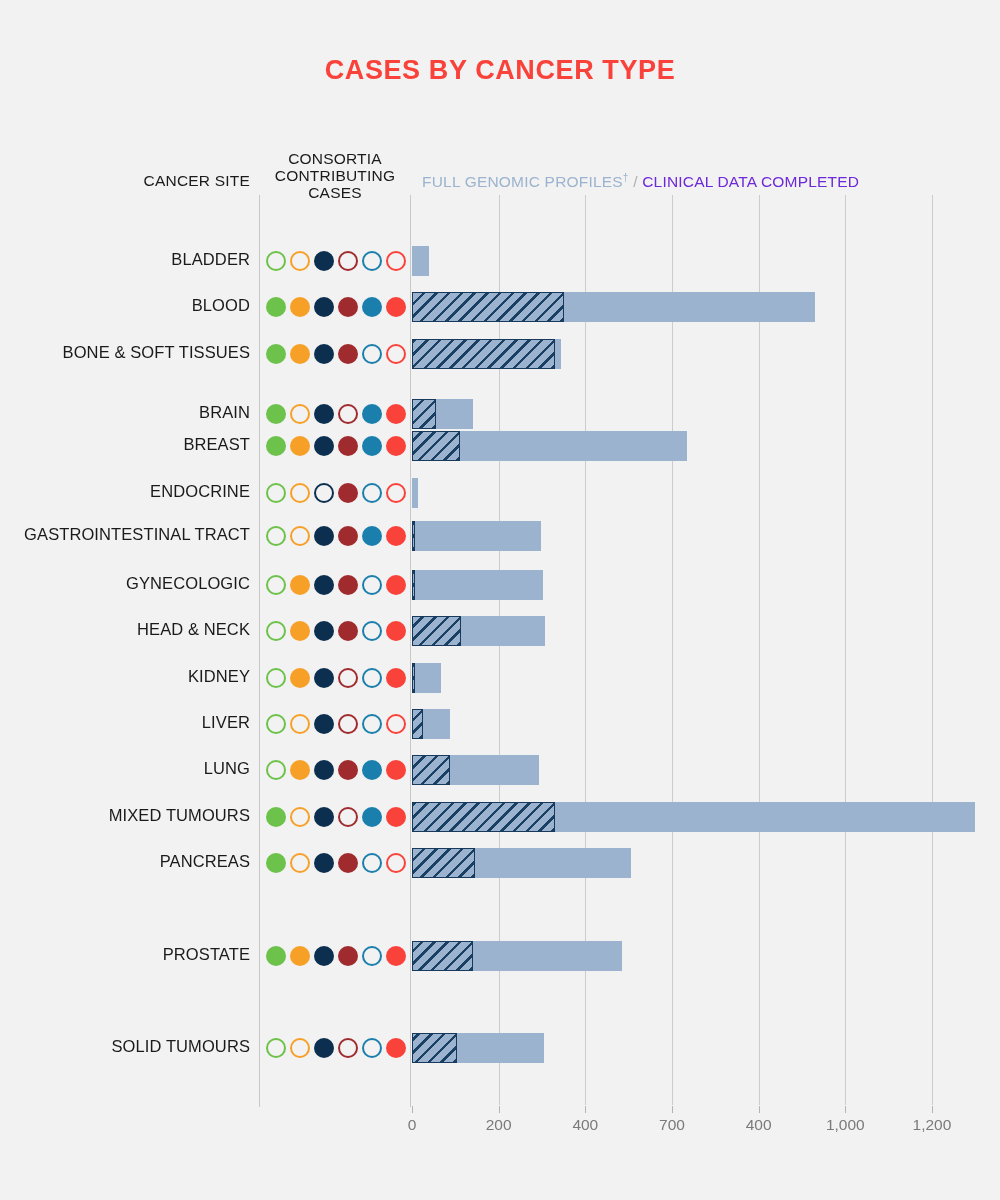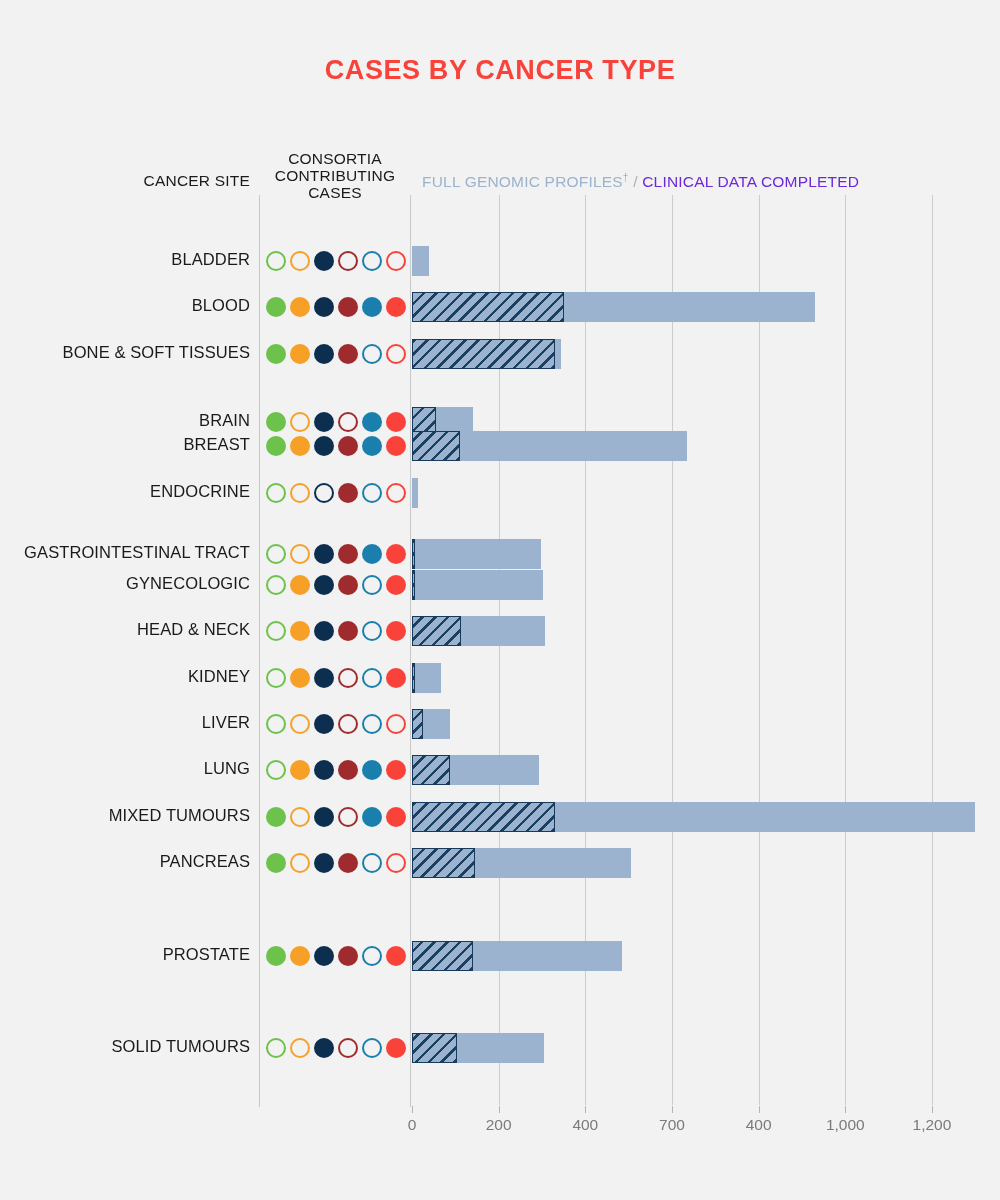--- a/index.html
+++ b/index.html
@@ -158,21 +158,21 @@
         <span class="dot" style="background: rgb(12, 47, 79);"></span>
         <span class="dot" style="background: rgb(160, 43, 46);"></span>
         <span class="dot" style="background: rgb(26, 127, 173);"></span>
         <span class="dot" style="background: rgb(249, 66, 58);"></span>
       </div>
       <div class="bars" style="width: 584.955px;">
         <div class="bar-total" style="width: 402.969px;"></div>
         <div class="bar-hatch" style="width: 151.655px;"></div>
       </div>
     </div>
-    <div class="row" style="top: 399px;">
+    <div class="row" style="top: 391px;">
       <div class="row-label">BRAIN</div>
       <div class="dots">
         <span class="dot" style="background: rgb(108, 194, 74);"></span>
         <span class="dot off" style="border-color: rgb(247, 160, 40);"></span>
         <span class="dot" style="background: rgb(12, 47, 79);"></span>
         <span class="dot off" style="border-color: rgb(160, 43, 46);"></span>
         <span class="dot" style="background: rgb(26, 127, 173);"></span>
         <span class="dot" style="background: rgb(249, 66, 58);"></span>
       </div>
       <div class="bars" style="width: 584.955px;">
@@ -202,21 +202,21 @@
         <span class="dot off" style="border-color: rgb(247, 160, 40);"></span>
         <span class="dot off" style="border-color: rgb(12, 47, 79);"></span>
         <span class="dot" style="background: rgb(160, 43, 46);"></span>
         <span class="dot off" style="border-color: rgb(26, 127, 173);"></span>
         <span class="dot off" style="border-color: rgb(249, 66, 58);"></span>
       </div>
       <div class="bars" style="width: 584.955px;">
         <div class="bar-total" style="width: 5.6329px;"></div>
       </div>
     </div>
-    <div class="row" style="top: 531px;">
+    <div class="row" style="top: 513px;">
       <div class="row-label">GASTROINTESTINAL TRACT</div>
       <div class="dots">
         <span class="dot off" style="border-color: rgb(108, 194, 74);"></span>
         <span class="dot off" style="border-color: rgb(247, 160, 40);"></span>
         <span class="dot" style="background: rgb(12, 47, 79);"></span>
         <span class="dot" style="background: rgb(160, 43, 46);"></span>
         <span class="dot" style="background: rgb(26, 127, 173);"></span>
         <span class="dot" style="background: rgb(249, 66, 58);"></span>
       </div>
       <div class="bars" style="width: 584.955px;">

